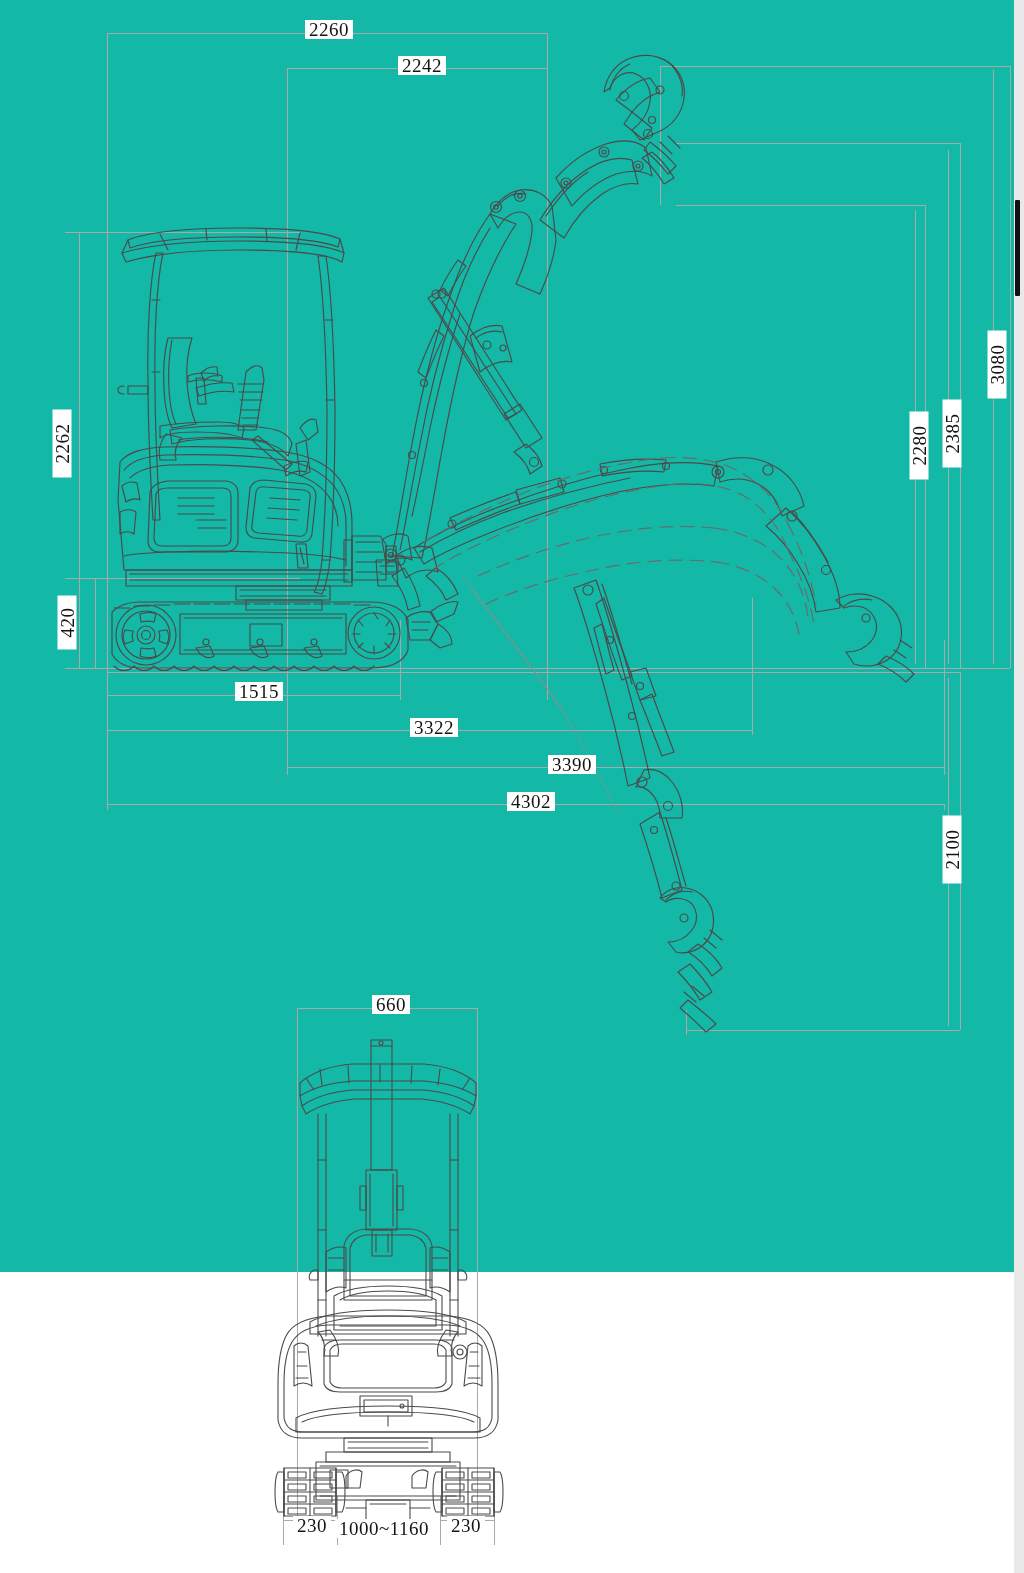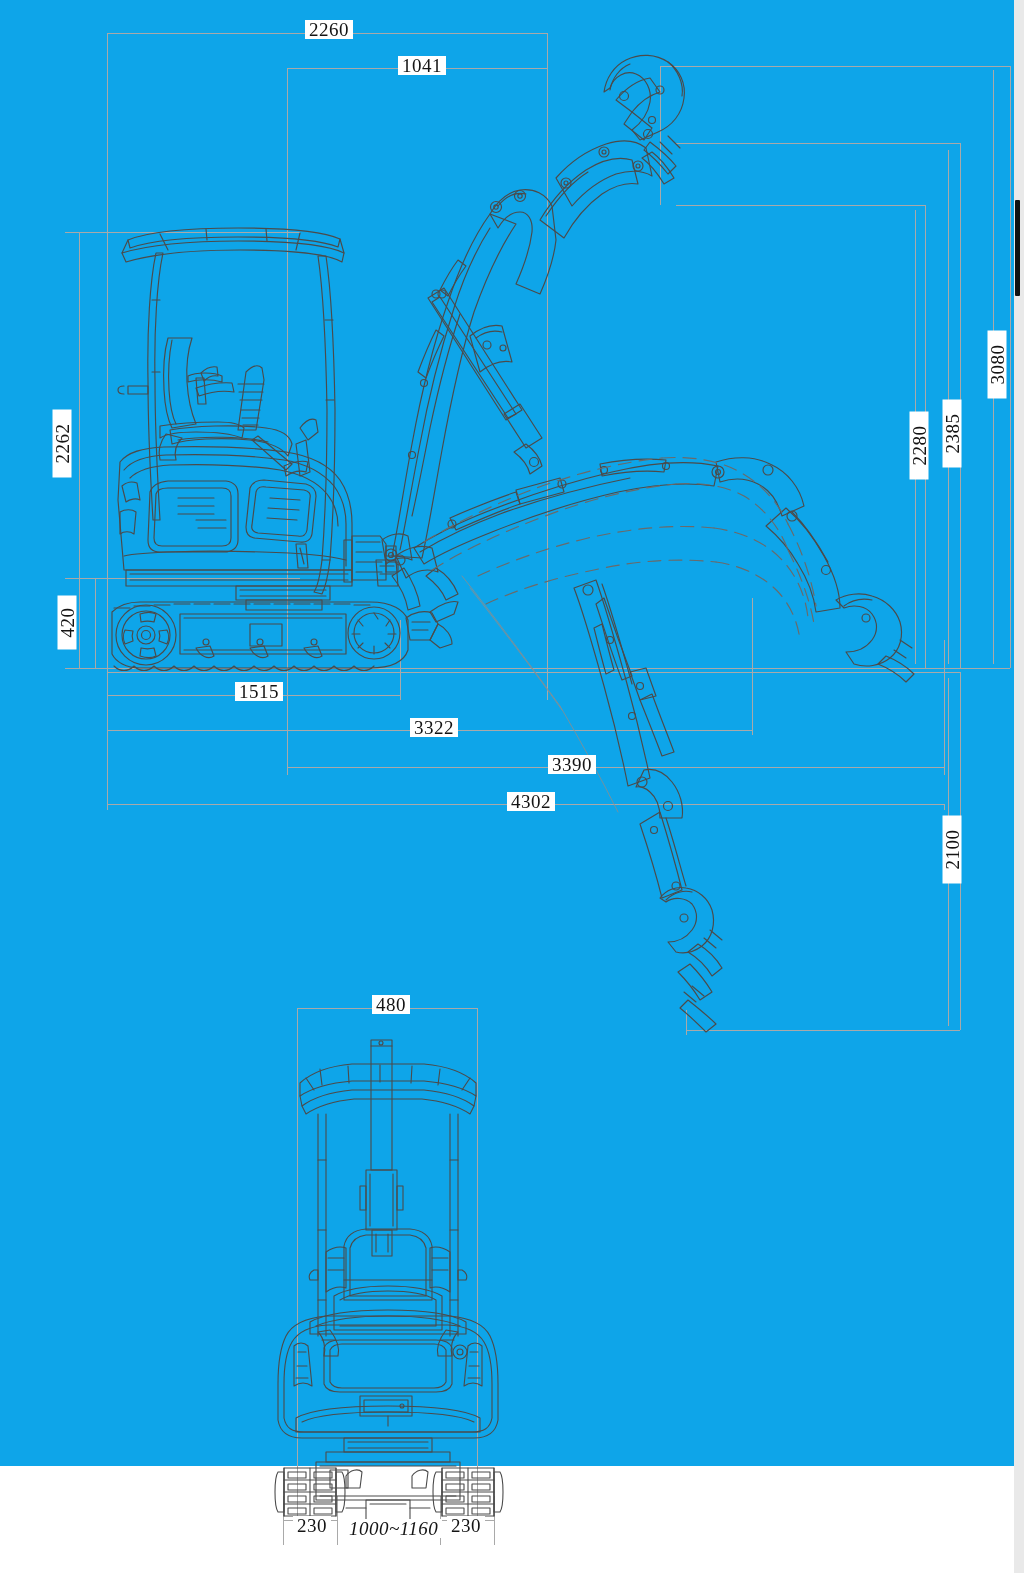--- a/index.html
+++ b/index.html
@@ -4,21 +4,21 @@
 <title>Mini Excavator Dimension Drawing</title>
 <style>
   html,body{margin:0;padding:0;background:#ffffff;}
   body{
     width:1024px;height:1573px;
     font-family:"Liberation Serif", serif;
     color:#111;
     overflow:hidden;
     position:relative;
   }
-  #sheet{position:absolute;left:0;top:0;width:1024px;height:1466px;background:#0ea5e9;}
+  #sheet{position:absolute;left:0;top:0;width:1024px;height:1272px;background:#14b8a6;}
   svg.layer{position:absolute;left:0;top:0;width:1024px;height:1573px;display:block;}
   .dimlabel{
     position:absolute;
     font-family:"Liberation Serif", serif;
     font-size:19px;
     letter-spacing:0.5px;
     color:#141414;
     white-space:nowrap;
     background:#fff;
     padding:0 4px;
@@ -580,36 +580,36 @@
           <path d="M446,1508 L464,1508 L464,1514 L446,1514 Z"></path>
           <path d="M472,1508 L490,1508 L490,1514 L472,1514 Z"></path>
           <path d="M436,1472 C432,1478 432,1506 436,1512 L442,1512 L442,1472 Z"></path>
           <path d="M494,1472 L500,1472 C504,1478 504,1506 500,1512 L494,1512 Z"></path>
         </g>
       </g>
     </g>
   </svg>
 
   <div class="dimlabel" style="left:305px;top:20px;">2260</div>
-  <div class="dimlabel" style="left:398px;top:56px;">1041</div>
+  <div class="dimlabel" style="left:398px;top:56px;">2242</div>
 
   <div class="dimlabel" style="left:235px;top:682px;">1515</div>
   <div class="dimlabel" style="left:410px;top:718px;text-align:center;">3322</div>
   <div class="dimlabel" style="left:548px;top:755px;">3390</div>
   <div class="dimlabel" style="left:507px;top:792px;text-align:center;">4302</div>
 
   <div class="dimlabel vert rot" style="left:28px;top:434px;width:60px;text-align:center;">2262</div>
   <div class="dimlabel vert rot" style="left:40px;top:613px;width:46px;text-align:center;">420</div>
 
   <div class="dimlabel vert rot" style="left:885px;top:436px;width:60px;text-align:center;">2280</div>
   <div class="dimlabel vert rot" style="left:918px;top:424px;width:60px;text-align:center;">2385</div>
   <div class="dimlabel vert rot" style="left:963px;top:355px;width:60px;text-align:center;">3080</div>
   <div class="dimlabel vert rot" style="left:918px;top:840px;width:60px;text-align:center;">2100</div>
 
-  <div class="dimlabel" style="left:372px;top:995px;">480</div>
+  <div class="dimlabel" style="left:372px;top:995px;">660</div>
   <div class="dimlabel" style="left:293px;top:1516px;">230</div>
-  <div class="dimlabel" style="left:345px;top:1519px;font-style:italic;">1000~1160</div>
+  <div class="dimlabel" style="left:335px;top:1519px;">1000~1160</div>
   <div class="dimlabel" style="left:447px;top:1516px;">230</div>
 
   <div class="scrolltrack" style="left: 1014px; top: 0px; width: 10px; height: 1573px; background: rgb(233, 233, 233);"></div>
   <div class="scrollbar" id="sb-thumb" style="left: 1015px; width: 5px; top: 200px; height: 96px; background: rgb(17, 17, 17);"></div>
 
 </div>
 
 </body></html>

